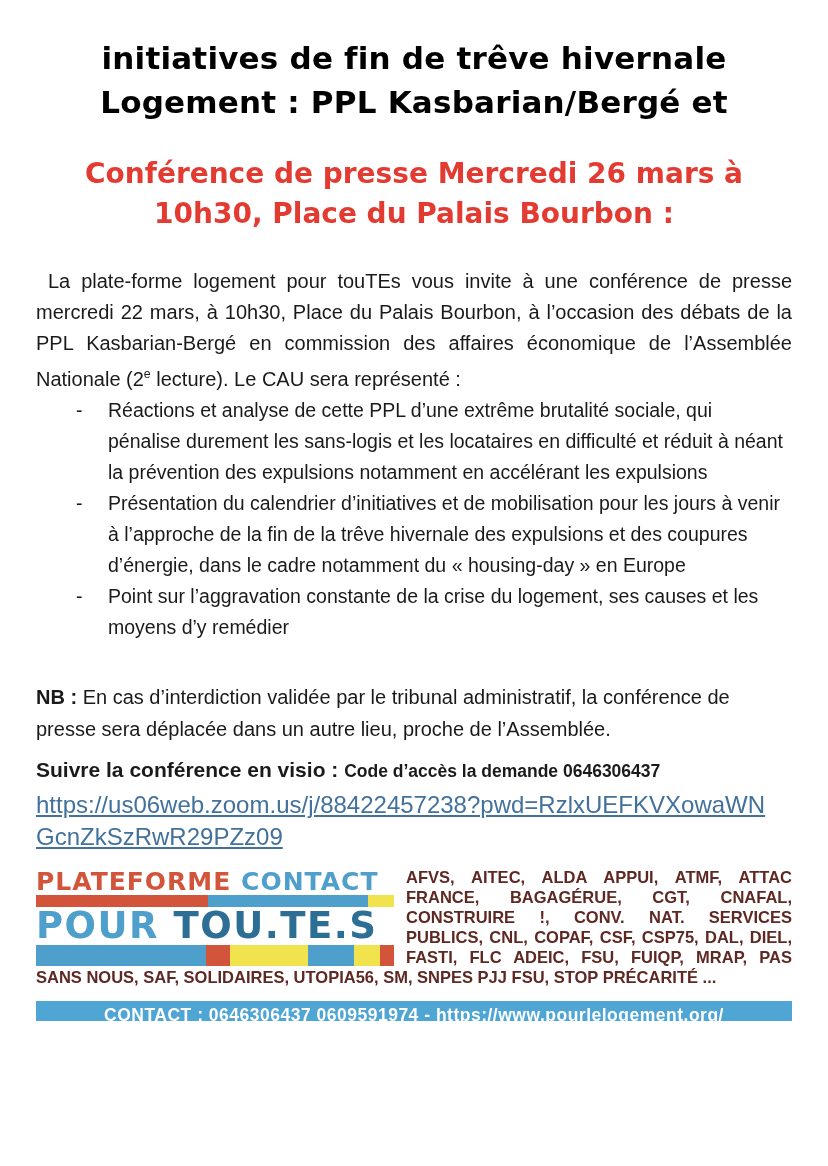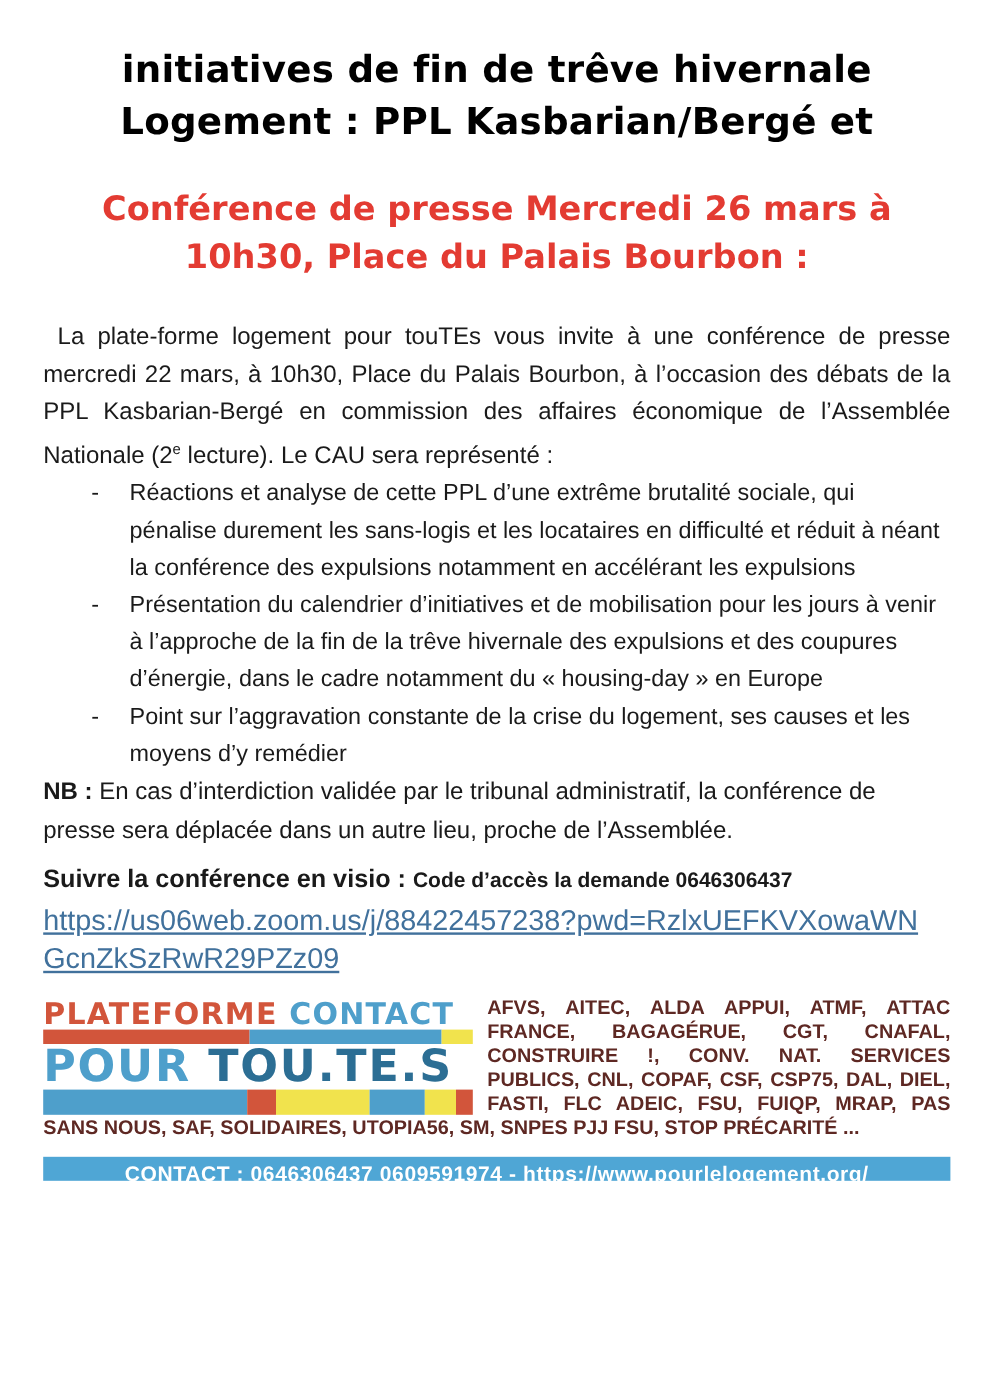--- a/index.html
+++ b/index.html
@@ -57,20 +57,21 @@
   }
   .bullets .dash {
     flex:0 0 32px;
     padding-left:40px;
     box-sizing:content-box;
     width:32px;
   }
   .bullets .btext { flex:1; padding-right:6px; }
   
   .nb {
+    margin-top:38px;
     font-size:20px;
     line-height:32px;
   }
   .nb .nb-label { font-weight:bold; }
   
   .visio { margin-top:8px; line-height:34px; }
   .visio .visio-label { font-weight:bold; font-size:21px; }
   .visio .visio-code { font-weight:bold; font-size:17.5px; }
   
   .zoom-link {
@@ -152,21 +153,21 @@
   <h2 class="subtitle">
     <span>Conférence de presse Mercredi 26 mars à</span>
     <span>10h30, Place du Palais Bourbon :</span>
   </h2>
 
   <p class="intro"><span>La plate-forme logement pour touTEs vous invite à une conférence de presse mercredi 22 mars, à 10h30, Place du Palais Bourbon, à l’occasion des débats de la PPL Kasbarian-Bergé en commission des affaires économique  de l’Assemblée Nationale (2</span><sup>e</sup><span> lecture). Le CAU sera représenté :</span></p>
 
   <ul class="bullets">
     <li>
       <span class="dash">-</span>
-      <span class="btext">Réactions et analyse de cette PPL d’une extrême brutalité sociale, qui pénalise durement les sans-logis et les locataires en difficulté et réduit à néant la conférence des expulsions notamment en accélérant les expulsions</span>
+      <span class="btext">Réactions et analyse de cette PPL d’une extrême brutalité sociale, qui pénalise durement les sans-logis et les locataires en difficulté et réduit à néant la prévention des expulsions notamment en accélérant les expulsions</span>
     </li>
     <li>
       <span class="dash">-</span>
       <span class="btext">Présentation du calendrier d’initiatives et de mobilisation pour les jours à venir à l’approche de la fin de la trêve hivernale des expulsions et des coupures d’énergie, dans le cadre notamment du « housing-day » en Europe</span>
     </li>
     <li>
       <span class="dash">-</span>
       <span class="btext">Point sur l’aggravation constante de la crise du logement, ses causes et les moyens d’y remédier</span>
     </li>
   </ul>

